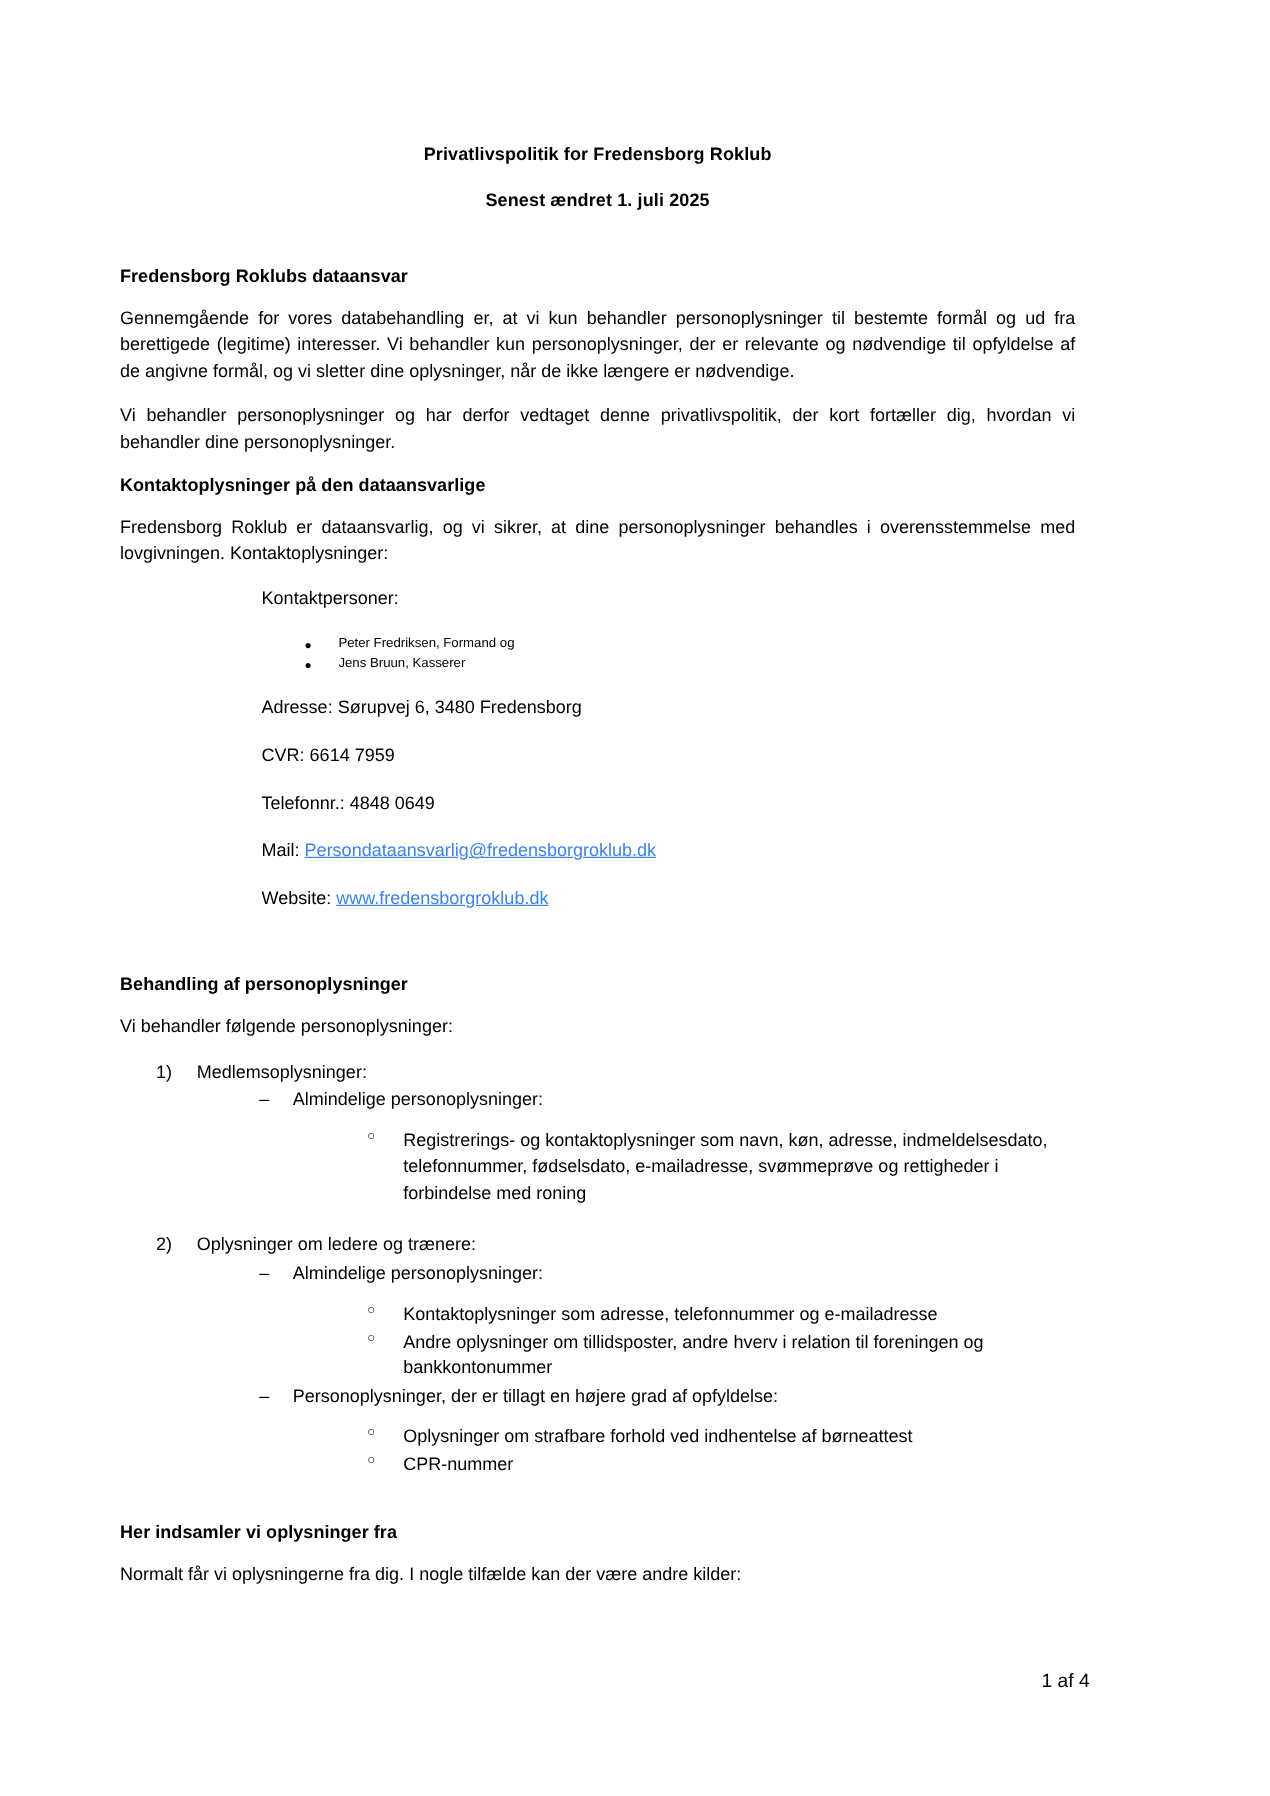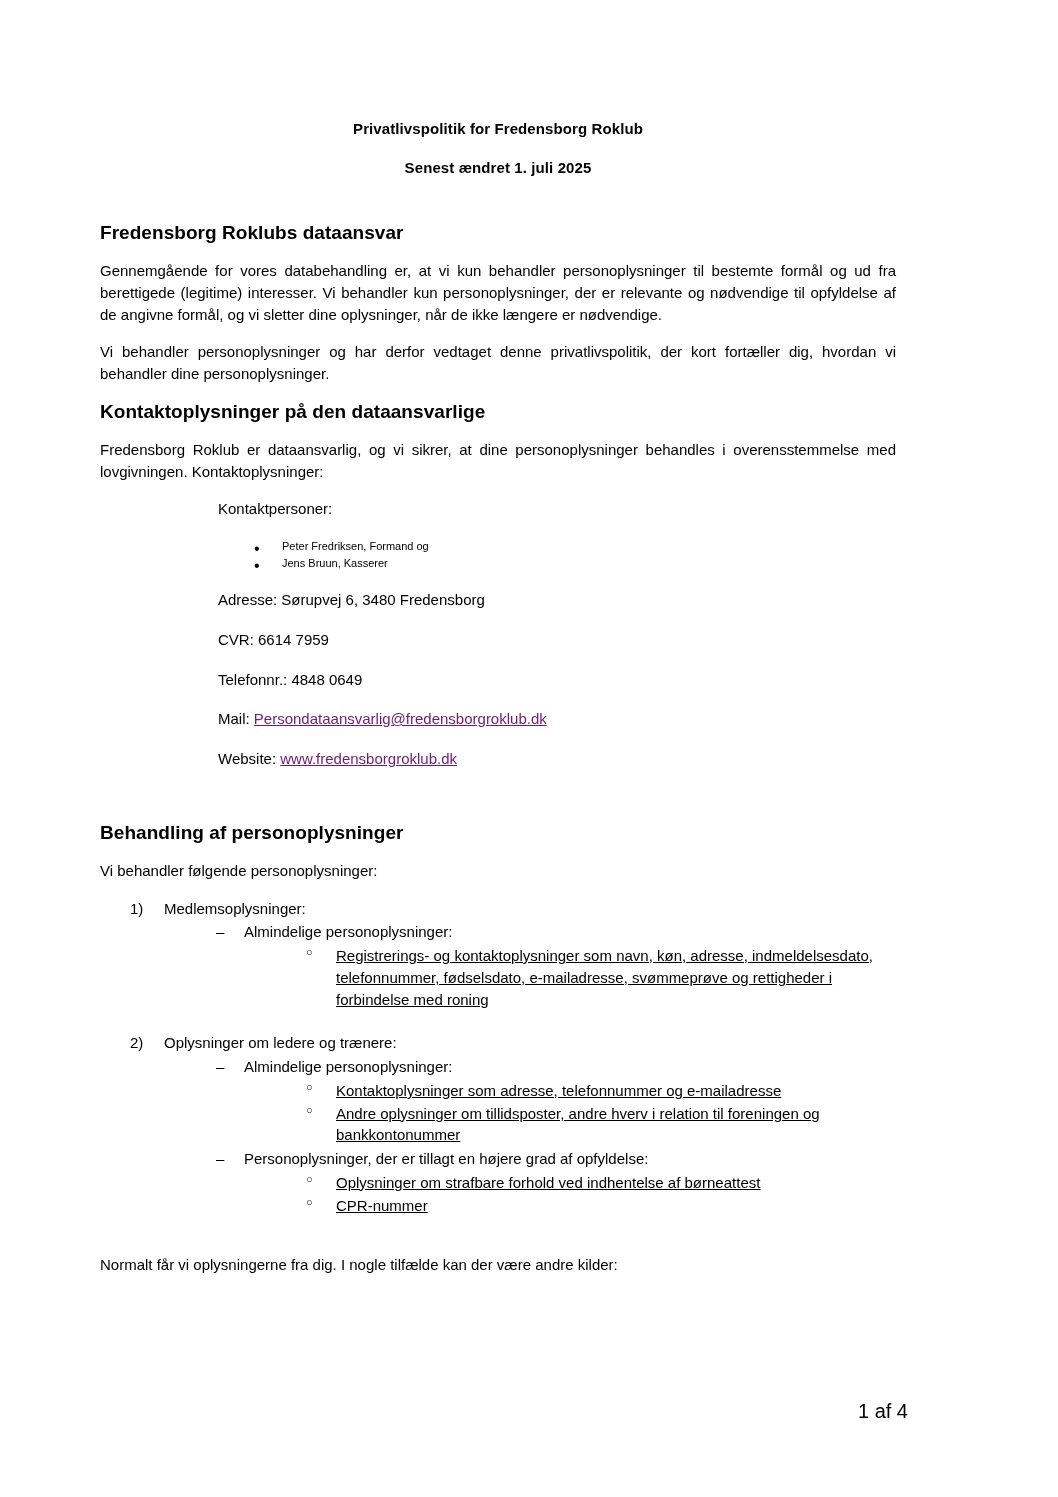--- a/index.html
+++ b/index.html
@@ -34,21 +34,21 @@
     font-weight: bold;
     letter-spacing: 0.1px;
     margin-bottom: 22px;
   }
   .doc-subtitle {
     font-size: 15px;
     font-weight: bold;
     letter-spacing: 0.1px;
   }
   h2.section-heading {
-    font-size: 19px;
+    font-size: 15px;
     font-weight: bold;
     margin: 0 0 16px 0;
     letter-spacing: 0.05px;
   }
   .gap-top {
     margin-top: 30px;
   }
   p.body-text {
     font-size: 15px;
     line-height: 1.45;
@@ -79,21 +79,21 @@
     padding-left: 28px;
   }
   ul.bullet-list li::before {
     content: "\2022";
     position: absolute;
     left: 0;
     top: -1px;
     font-size: 16px;
   }
   a.doc-link {
-    color: #701a75;
+    color: #3b82f6;
     text-decoration: underline;
   }
   
   ol.num-list {
     list-style: none;
     margin: 0;
     padding: 0 0 0 30px;
   }
   ol.num-list > li {
     font-size: 15px;
@@ -120,45 +120,44 @@
     margin-bottom: 2px;
   }
   ul.dash-list > li::before {
     content: "\2013";
     position: absolute;
     left: 0;
     top: 0;
   }
   ul.circle-list {
     list-style: none;
-    margin: 2px 0 0 0;
+    margin: 12px 0 0 0;
     padding: 0 0 0 62px;
-    text-decoration: underline;
   }
   ul.circle-list > li {
     font-size: 15px;
     line-height: 1.45;
     position: relative;
     padding-left: 30px;
     margin-bottom: 1px;
   }
   ul.circle-list > li::before {
     content: "\25CB";
     position: absolute;
     left: 0;
     top: 0;
     font-size: 11px;
   }
   .spacer-sm { height: 18px; }
   .spacer-md { height: 34px; }
   .page-number {
     position: absolute;
     right: 100px;
-    bottom: 74px;
-    font-size: 20px;
+    bottom: 86px;
+    font-size: 16px;
   }
 </style>
 </head>
 <body>
 
 <div class="page">
 
   <div class="title-block">
     <div class="doc-title">Privatlivspolitik for Fredensborg Roklub</div>
     <div class="doc-subtitle">Senest ændret 1. juli 2025</div>
@@ -222,16 +221,17 @@
             <li>Oplysninger om strafbare forhold ved indhentelse af børneattest</li>
             <li>CPR-nummer</li>
           </ul>
         </li>
       </ul>
     </li>
   </ol>
 
   <div class="spacer-md"></div>
 
+  <h2 class="section-heading">Her indsamler vi oplysninger fra</h2>
   <p class="body-text nojust">Normalt får vi oplysningerne fra dig. I nogle tilfælde kan der være andre kilder:</p>
 
   <div class="page-number">1 af 4</div>
 </div>
 
 </body></html>

